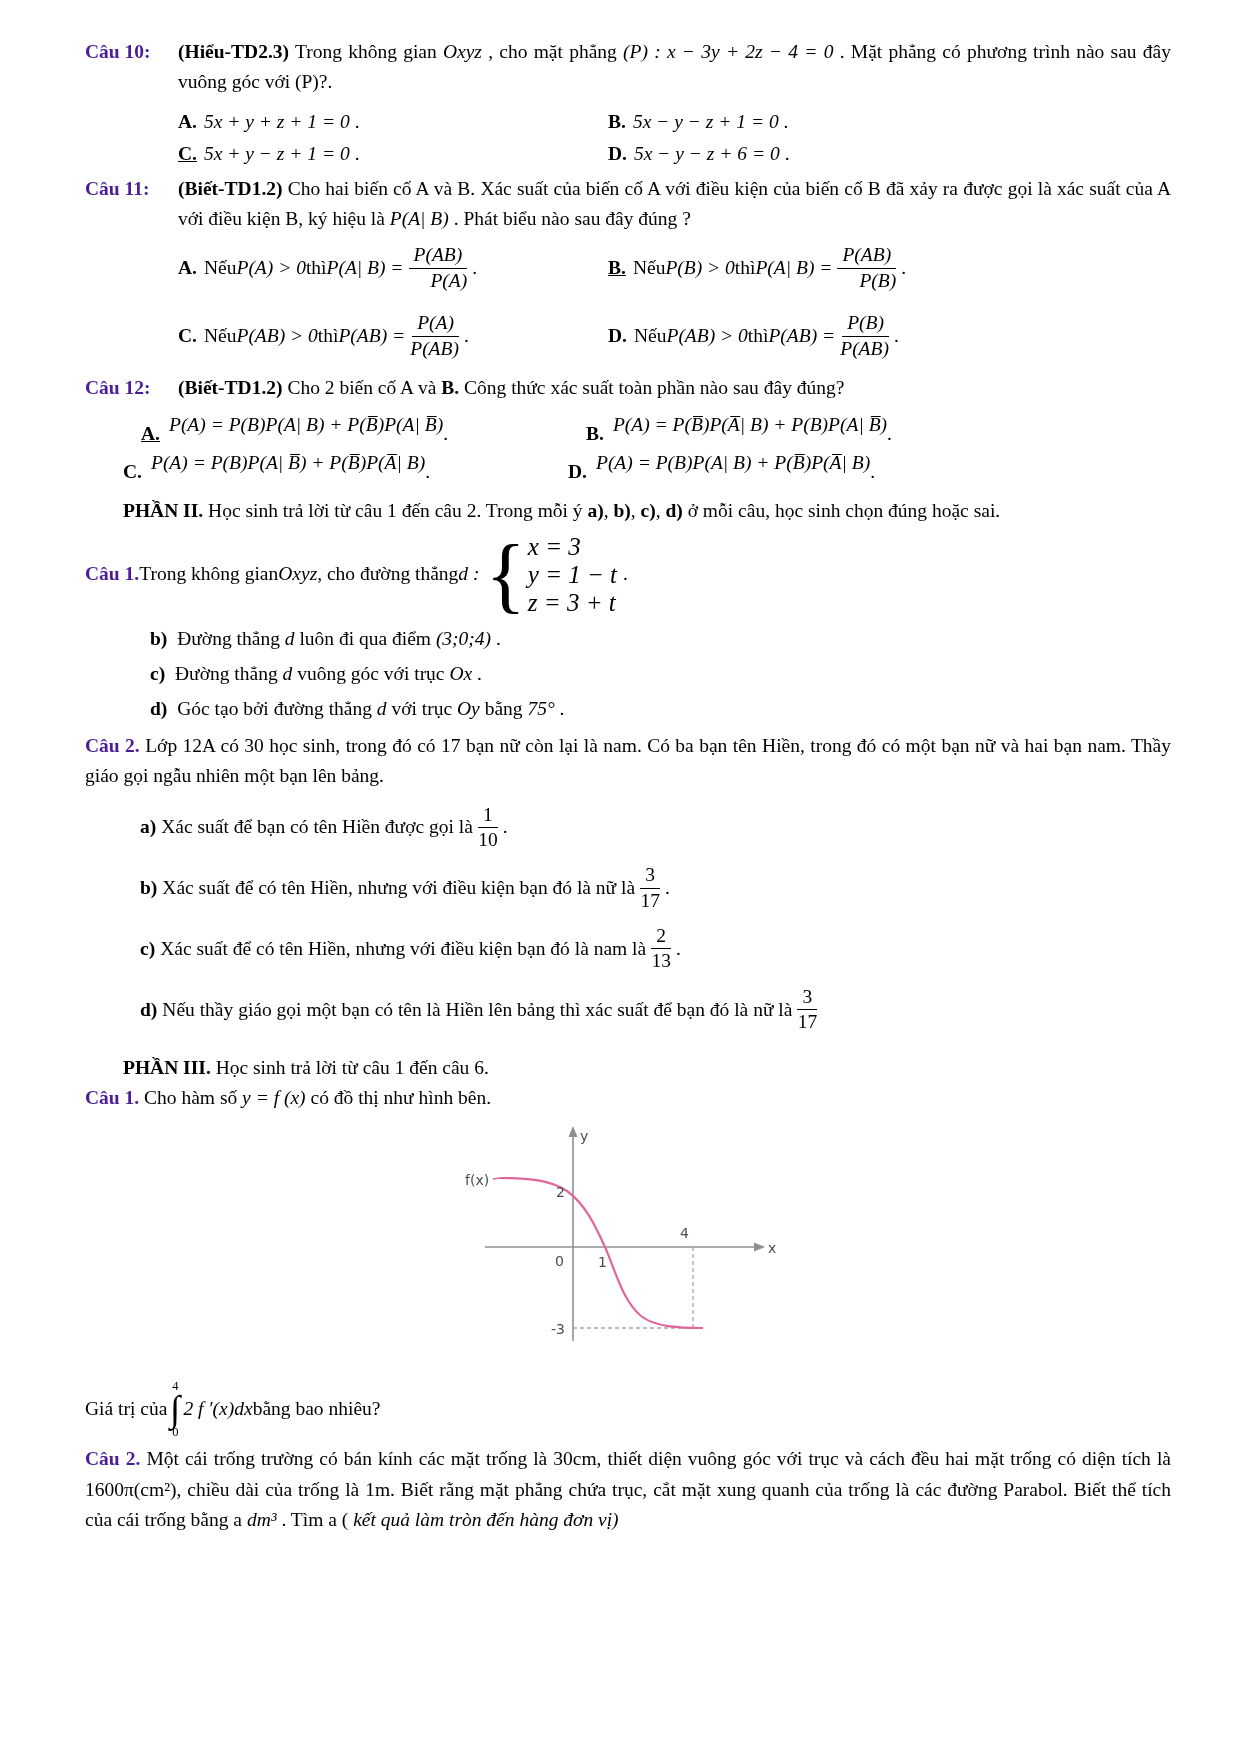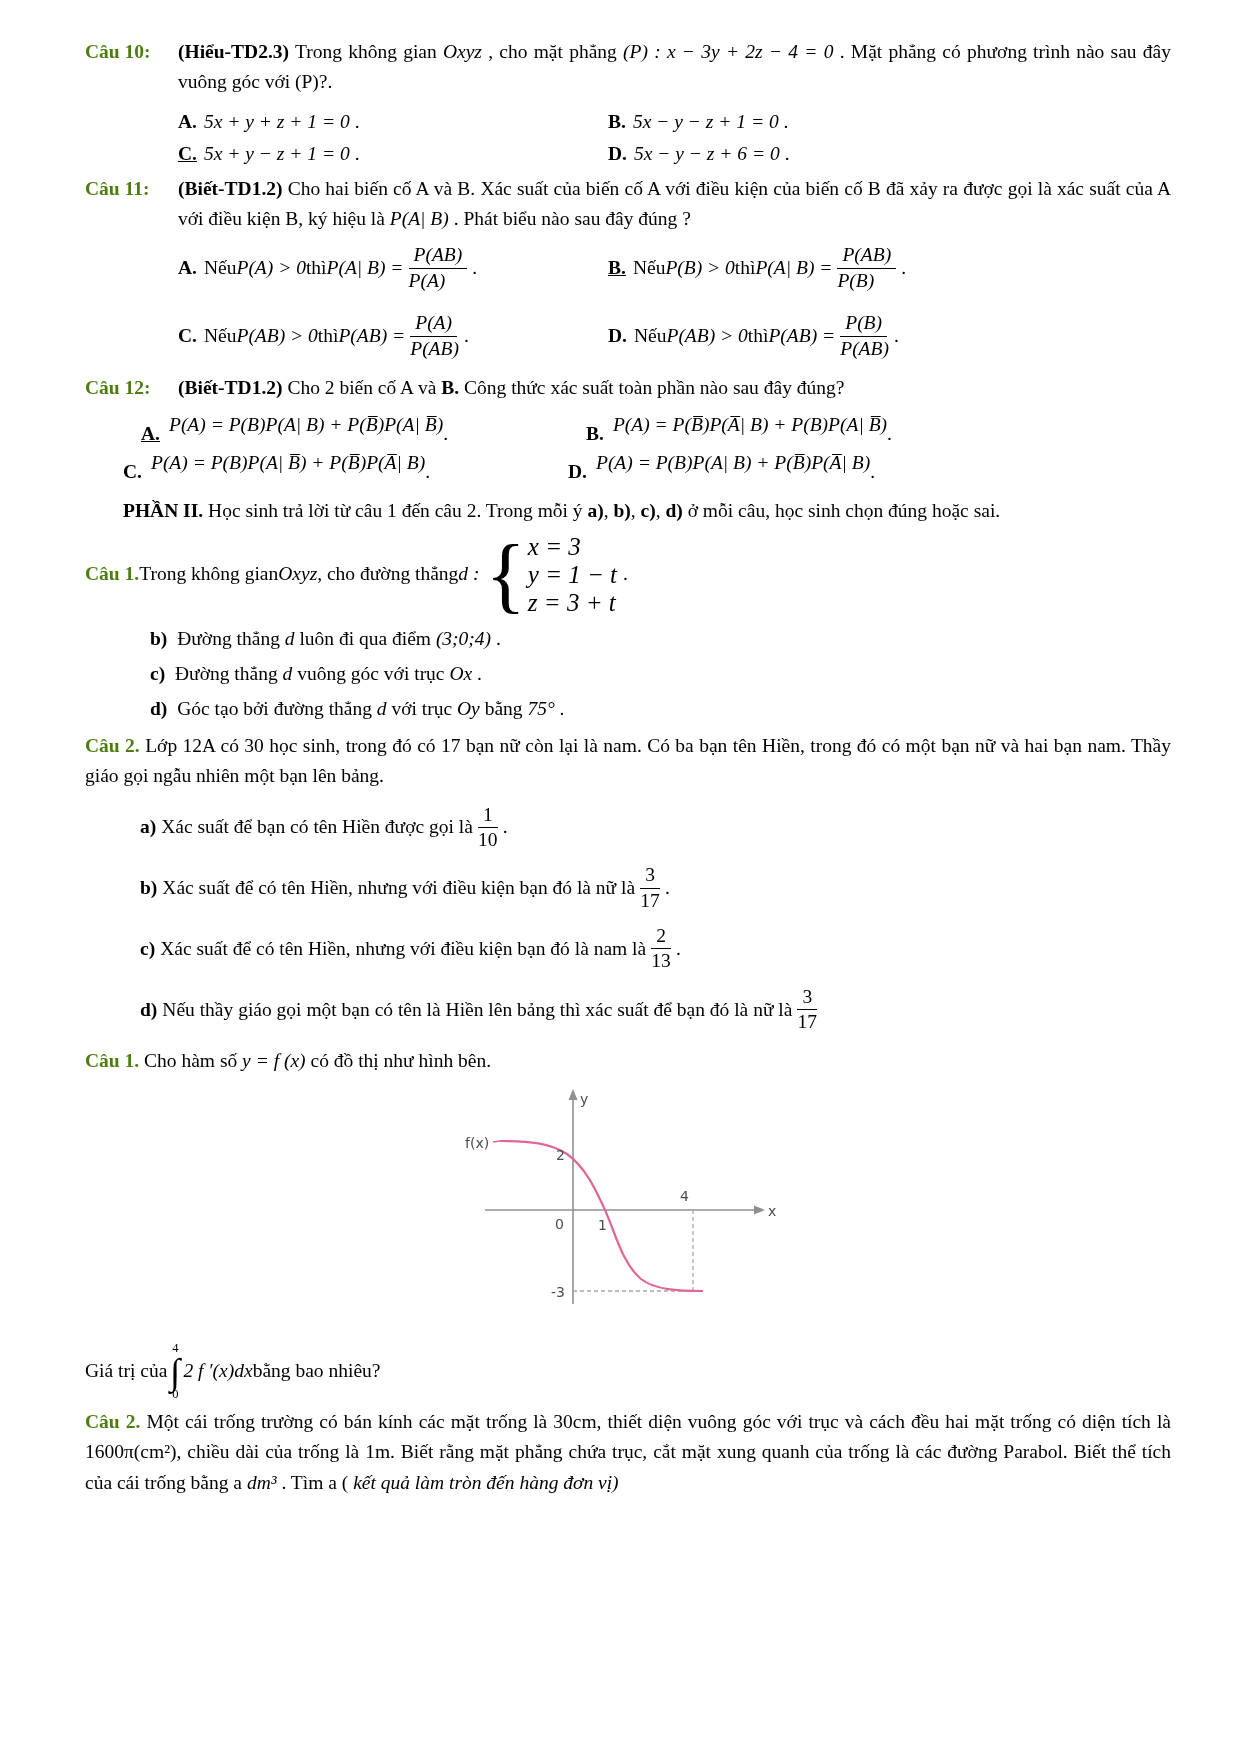--- a/index.html
+++ b/index.html
@@ -1,32 +1,32 @@
 <!DOCTYPE html>
 <html><head>
 <meta charset="utf-8">
 <style>
   html,body{margin:0;padding:0;background:#fff;}
   body{width:1241px;min-height:1755px;font-family:"Liberation Serif","DejaVu Serif",serif;
        font-size:19.5px;color:#000;line-height:1.56;}
   .page{box-sizing:border-box;padding:34px 70px 40px 85px;}
-  .blue{color:#4d7c0f;font-weight:bold;}
+  .blue{color:#4c1d95;font-weight:bold;}
   .m{font-style:italic;}
   .bold{font-weight:bold;}
   .u{text-decoration:underline;}
   .just{text-align:justify;}
   .hang{display:flex;align-items:flex-start;margin-top:3px;}
   .qlabel{flex:0 0 93px;}
   .qbody{flex:1;min-width:0;}
   .optgrid{display:grid;grid-template-columns:430px 1fr;margin-top:8px;}
   .opt{padding:1px 0;}
   .optletter{font-weight:bold;margin-right:7px;}
   .fgrid{display:grid;grid-template-columns:430px 1fr;}
   .fopt{display:flex;align-items:center;margin:9px 0;}
-  .frac{display:inline-flex;flex-direction:column;align-items:flex-start;vertical-align:middle;
+  .frac{display:inline-flex;flex-direction:column;align-items:flex-end;vertical-align:middle;
         margin:0 5px;font-style:italic;line-height:1.25;}
   .frac .num{border-bottom:1.4px solid #000;padding:0 5px 0;}
   .frac .den{padding-top:0;}
   .q12opts{margin-left:38px;}
   .q12row{display:grid;grid-template-columns:445px 1fr;margin:7px 0;}
   .q12row.first{padding-left:18px;}
   .dropL{position:relative;top:9px;font-weight:bold;margin-right:9px;}
   .q12cell{display:flex;align-items:flex-start;}
   .phead{margin-top:18px;text-indent:38px;}
   .sysline{display:flex;align-items:center;margin:4px 0 2px 0;}
@@ -207,20 +207,21 @@
   <div class="fitem">
       <span class="itemletter">d)</span>
       <span> Nếu thầy giáo gọi một bạn có tên là Hiền lên bảng thì xác suất để bạn đó là nữ là </span>
       <span class="frac">
         <span class="num" style="font-style:normal">3</span>
         <span class="den" style="font-style:normal">17</span>
       </span>
       <span></span>
     </div>
 
+  <div class="phead"><span class="bold">PHẦN III.</span><span> Học sinh trả lời từ câu 1 đến câu 6.</span></div>
 
   <div><span class="blue">Câu 1.</span><span> Cho hàm số </span><span class="m">y = f (x)</span><span> có đồ thị như hình bên.</span></div>
 
   <div class="figure">
     <svg width="330" height="235" viewBox="0 0 330 235">
 
       <line x1="30" y1="122" x2="299" y2="122" stroke="#909090" stroke-width="1.6"></line>
       <polygon points="299,117.5 310,122 299,126.5" fill="#909090"></polygon>
       <line x1="118" y1="216" x2="118" y2="11" stroke="#909090" stroke-width="1.6"></line>
       <polygon points="113.5,12 118,1 122.5,12" fill="#909090"></polygon>

